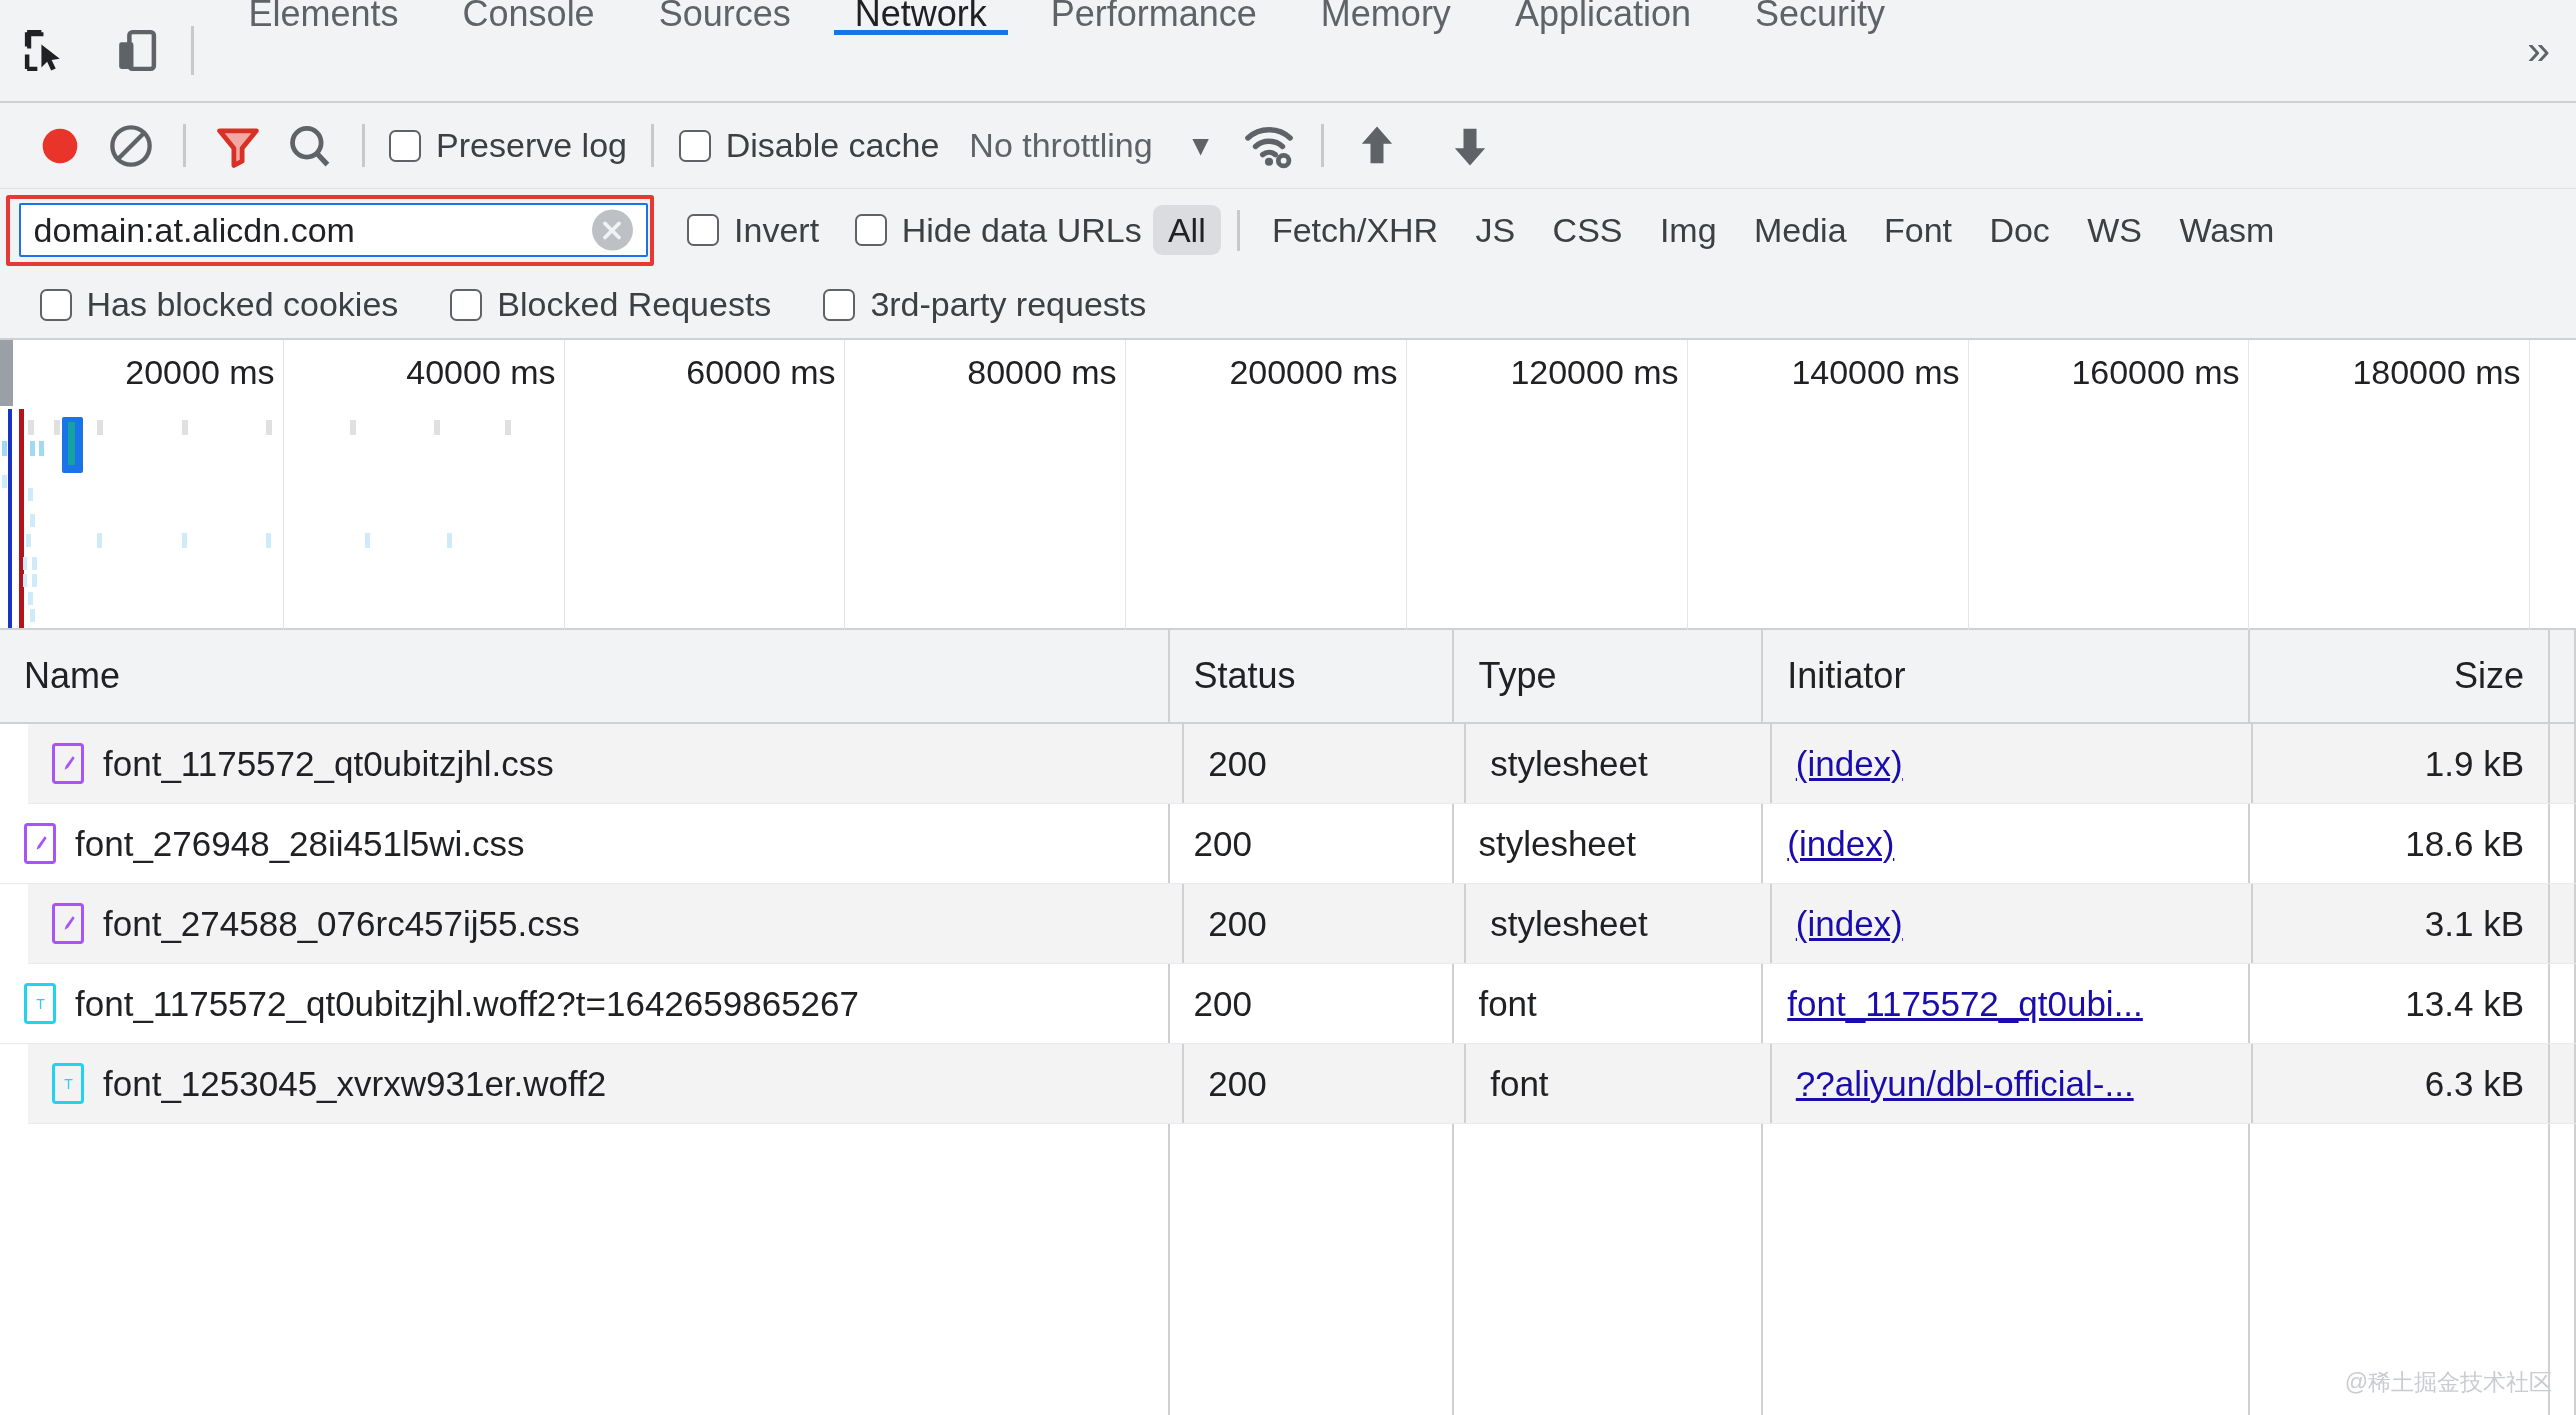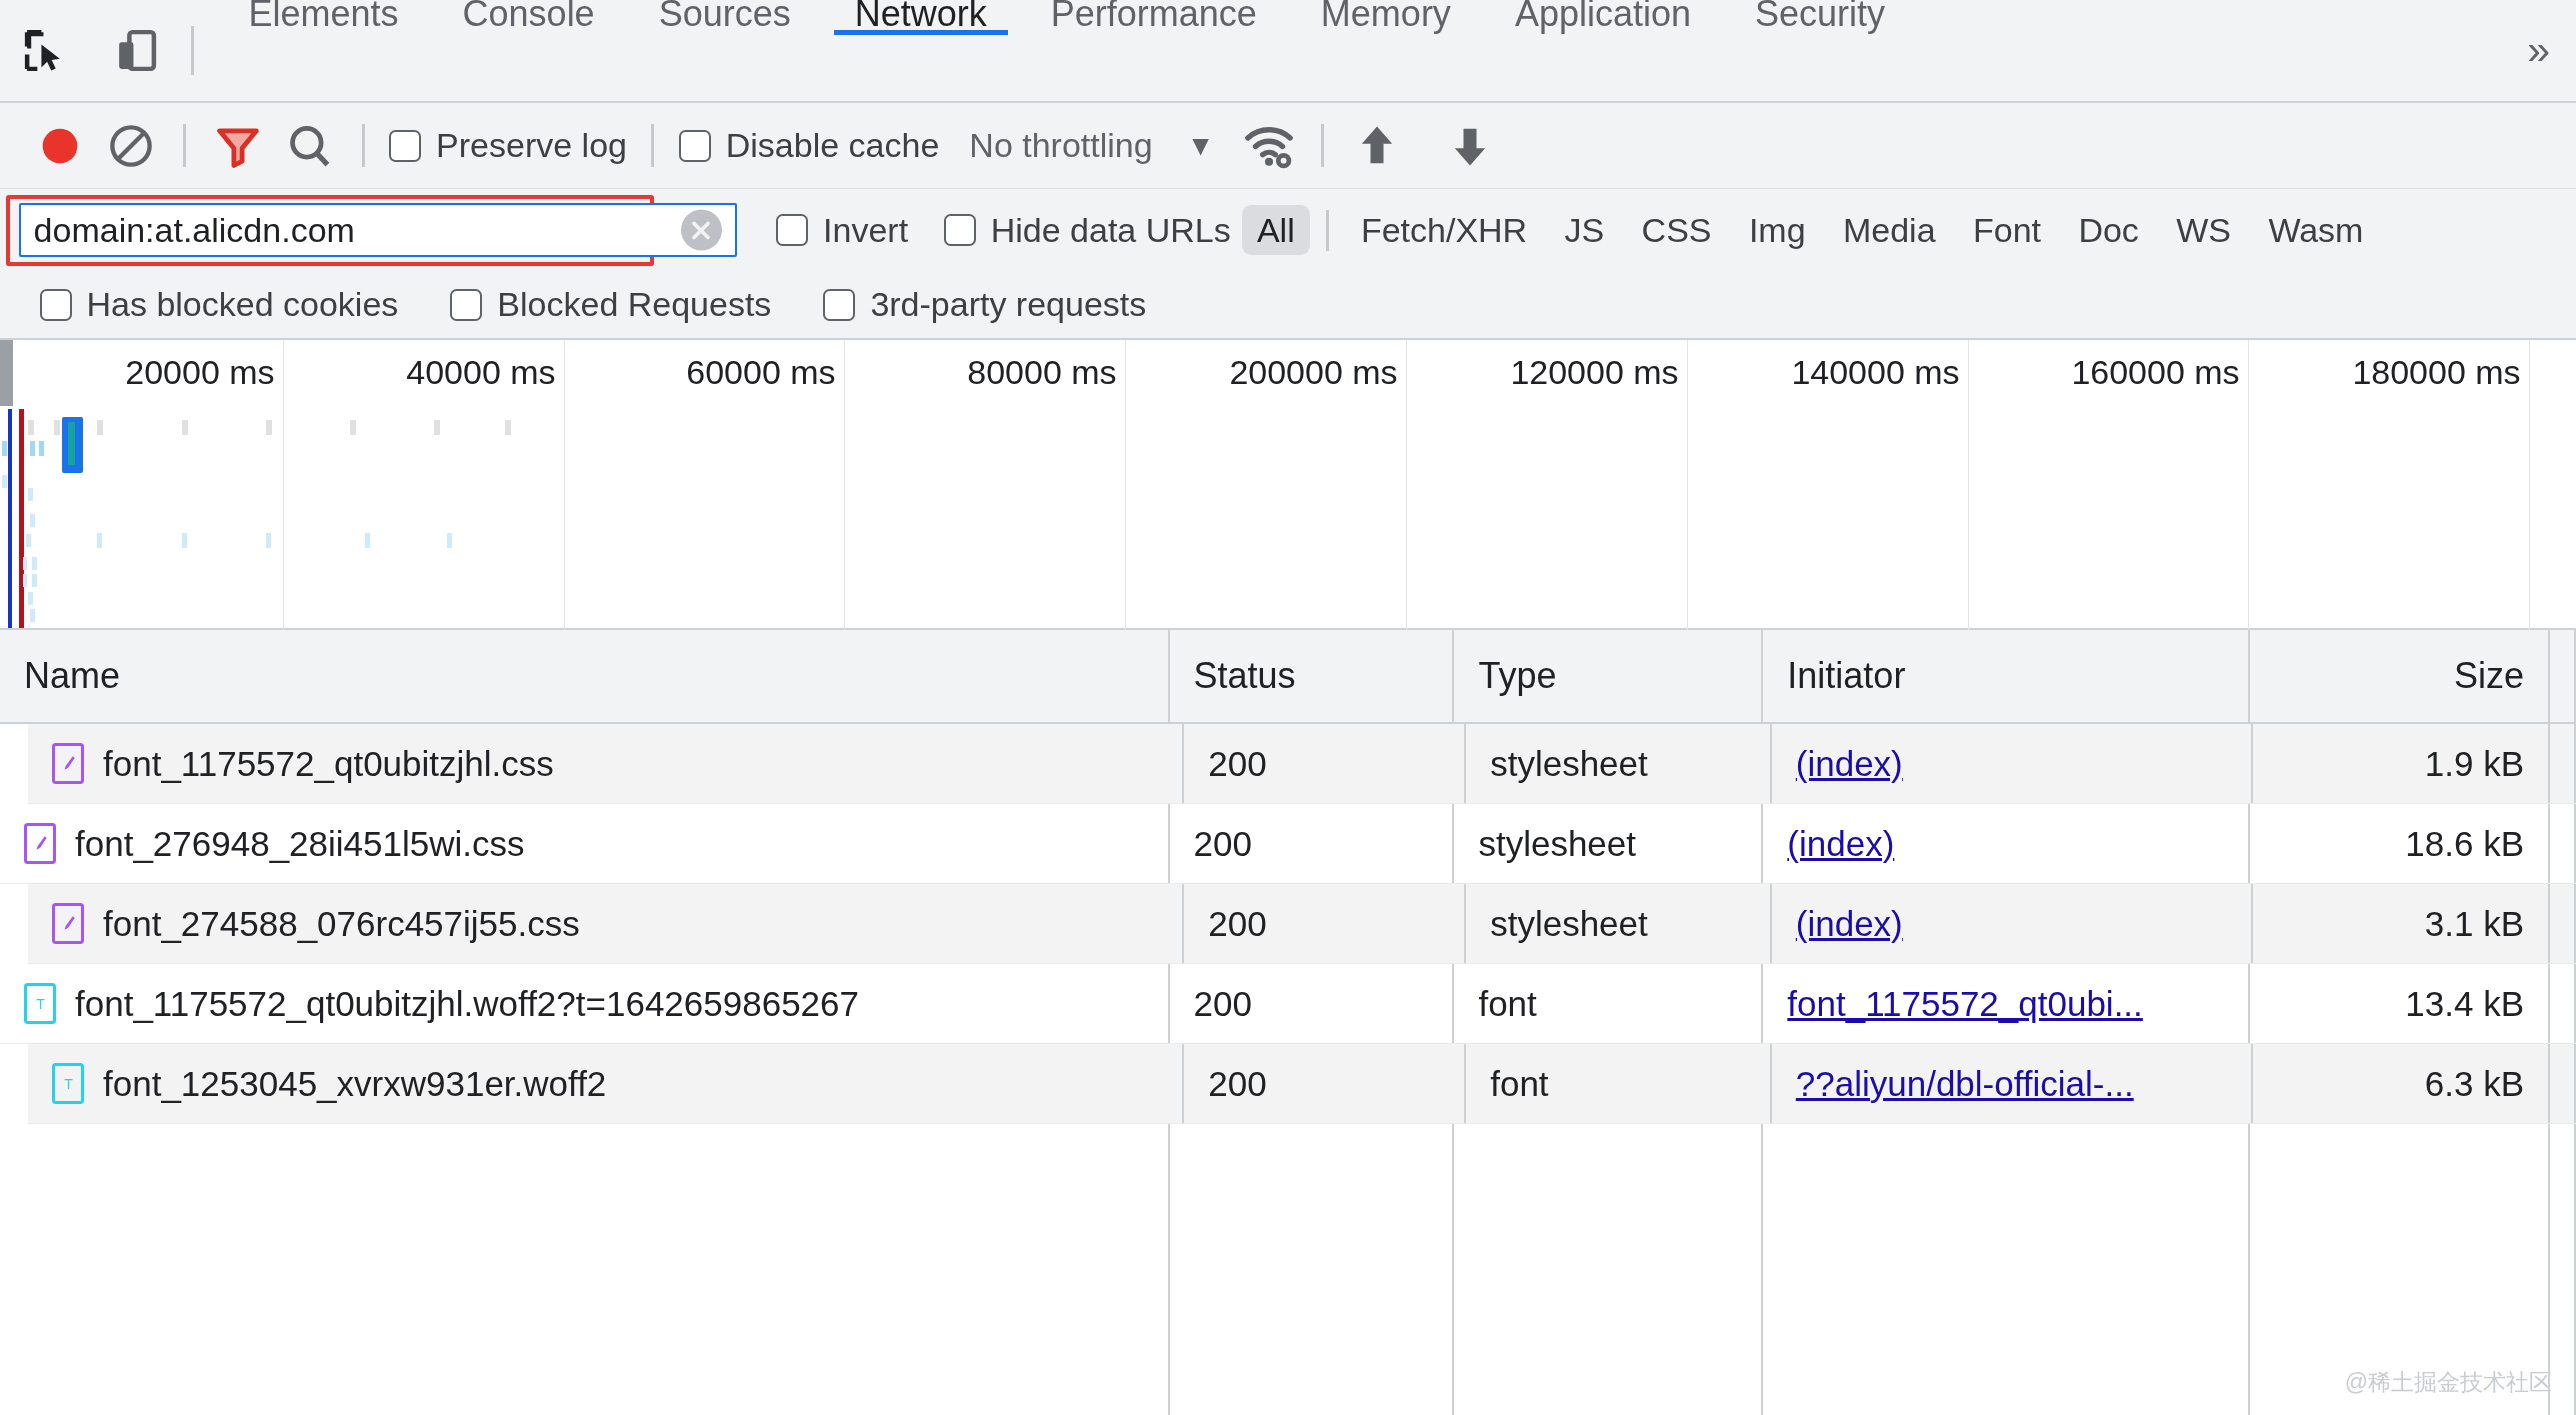--- a/index.html
+++ b/index.html
@@ -50,21 +50,21 @@
   
   .filterbar {
     height: 82px; flex:0 0 82px; background:#f1f3f4;
     display:flex; align-items:center; padding-left: 5.6px; position:relative;
   }
   .filter-annot {
     position:absolute; left:5.6px; top:5.6px; width:648px; height:71px;
     border:4.7px solid #e53935; border-radius:2.8px; pointer-events:none;
   }
   .filter-input-wrap {
-    position:relative; width: 718px; height:54px; margin-left: 13px;
+    position:relative; width: 629px; height:54px; margin-left: 13px;
     border:2.8px solid #1a73e8; background:#fff; display:flex; align-items:center;
     border-radius: 1.9px;
   }
   .filter-input-wrap input {
     border:none; outline:none; background:transparent;
     font-size:34px; color:#202124; font-family:"Liberation Sans", sans-serif;
     padding-left:13px; width: 524px; height:100%;
   }
   .clear-x {
     position:absolute; right:13px; top:50%; transform:translateY(-50%);

